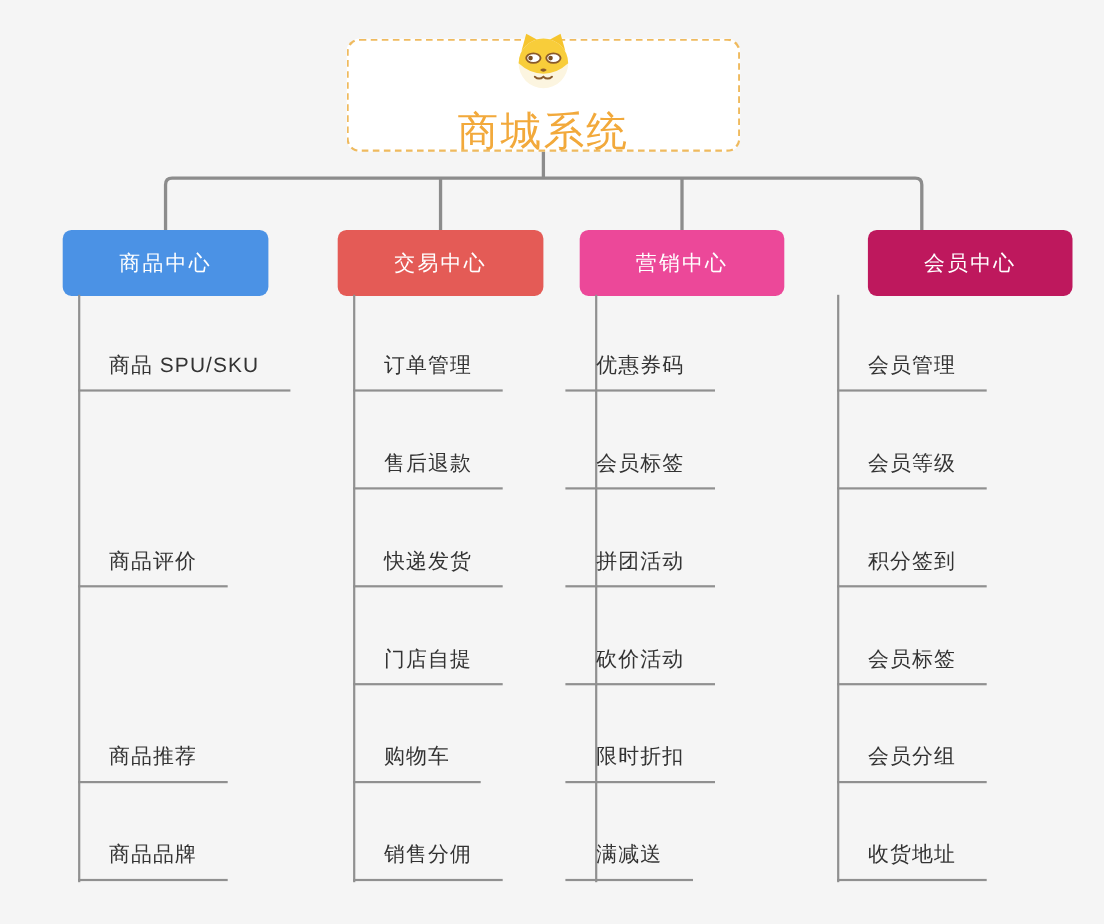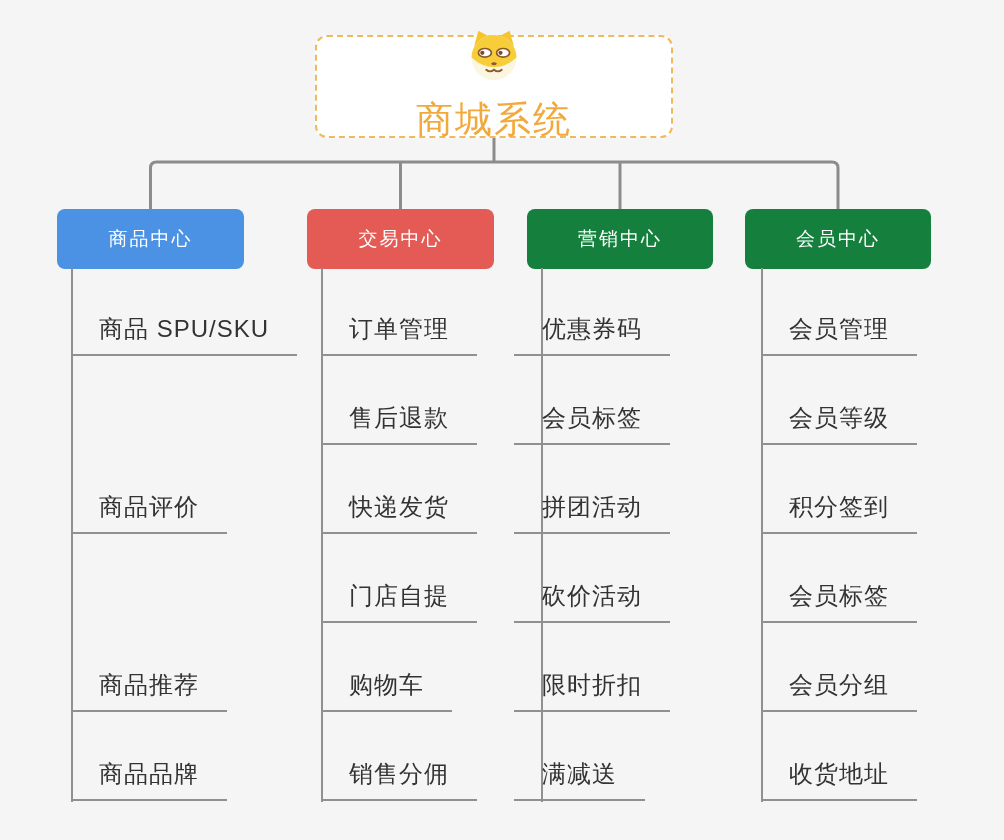--- a/index.html
+++ b/index.html
@@ -30,21 +30,21 @@
   .b3{left:745px;width:186px;background:#6fc23e;}
 
   
   .trunk{position:absolute;top:268px;width:2px;height:534px;background:#909090;}
   .t0{left:71px;} .t1{left:321px;} .t2{left:541px;} .t3{left:761px;}
 
   
   .item{
     position:absolute;white-space:nowrap;
     padding:0 28px 9px 28px;border-bottom:2px solid #909090;
-    font-size:24px;color:#333333;letter-spacing:1px;cursor:default;
+    font-size:19px;color:#333333;letter-spacing:1px;cursor:default;
   }
   .c0{left:71px;} .c1{left:321px;} .c2{left:514px;} .c3{left:761px;}
   .r0{bottom:484px;} .r1{bottom:395px;} .r2{bottom:306px;}
   .r3{bottom:217px;} .r4{bottom:128px;} .r5{bottom:39px;}
 </style>
 </head>
 <body>
 
 <div class="canvas">
 
@@ -70,22 +70,22 @@
         <circle cx="39.5" cy="27.5" r="2.4" fill="#7a4e22"></circle>
         <path d="M28.5 40 Q32 37 35.5 40 Q32 43.5 28.5 40 Z" fill="#8a5a2b"></path>
         <path d="M23 47 Q27.5 51 32 47 Q36.5 51 41 47" stroke="#8a5a2b" stroke-width="2" fill="none" stroke-linecap="round"></path>
       </svg>
     </span>
     <span class="root-title">商城系统</span>
   </div>
 
   <div class="branch b0" style="background-color: rgb(75, 146, 229);">商品中心</div>
   <div class="branch b1" style="background-color: rgb(228, 91, 86);">交易中心</div>
-  <div class="branch b2" style="background-color: #15803d;">营销中心</div>
-  <div class="branch b3" style="background-color: #15803d;">会员中心</div>
+  <div class="branch b2" style="background-color: #ec4899;">营销中心</div>
+  <div class="branch b3" style="background-color: #be185d; margin-left: 44px;">会员中心</div>
 
   <div class="trunk t0"></div>
   <div class="trunk t1"></div>
   <div class="trunk t2"></div>
   <div class="trunk t3"></div>
 
   <div class="item c0 r0">商品 SPU/SKU</div>
   <div class="item c0 r2">商品评价</div>
   <div class="item c0 r4">商品推荐</div>
   <div class="item c0 r5">商品品牌</div>

